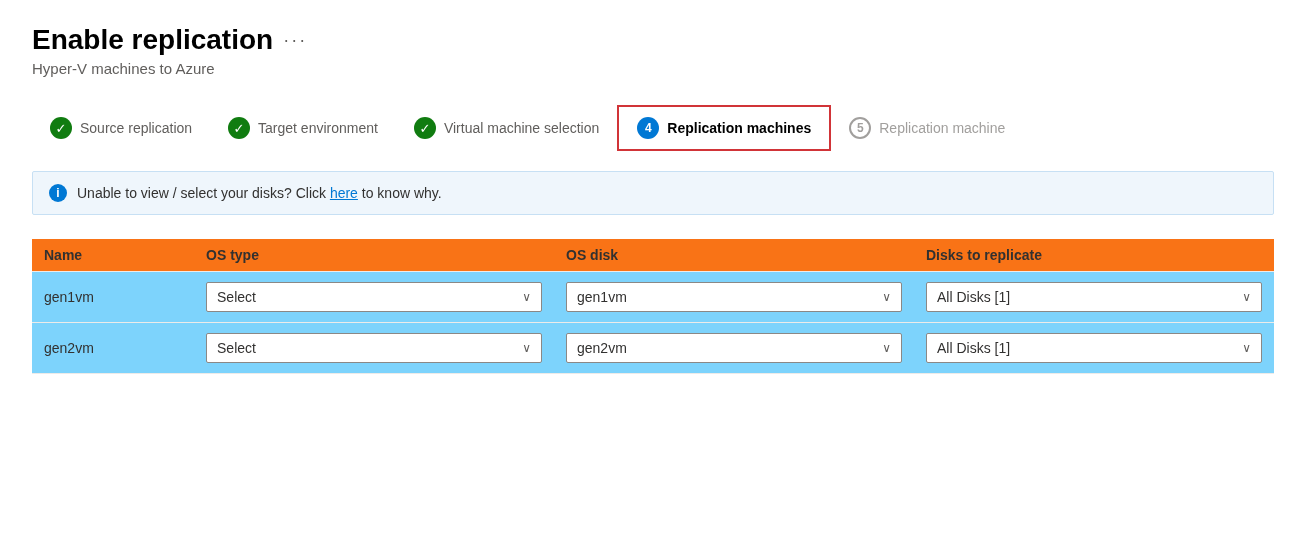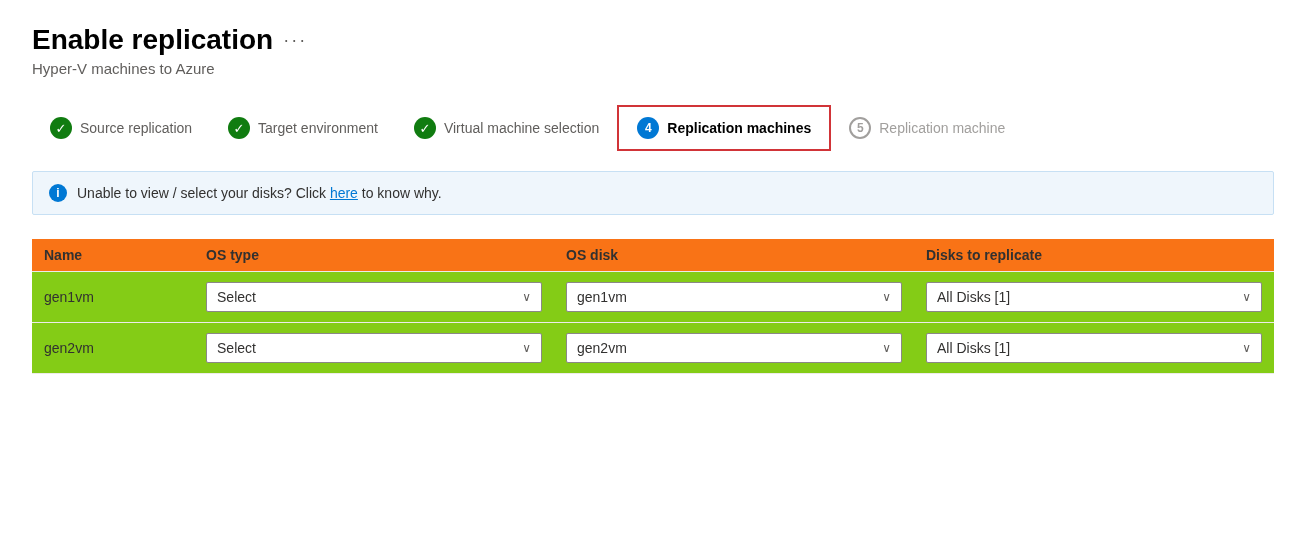--- a/index.html
+++ b/index.html
@@ -133,21 +133,21 @@
       background: #f97316;
       border-bottom: 1px solid #edebe9;
     }
     tbody tr {
       border-bottom: 1px solid #edebe9;
     }
     tbody tr.row-defaults {
       background: #f3f2f1;
     }
     tbody tr.row-data {
-      background: #84cc16;
+      background: #7dd3fc;
     }
     tbody td {
       padding: 10px 12px;
       vertical-align: middle;
     }
     .select-dropdown {
       display: flex;
       align-items: center;
       justify-content: space-between;
       border: 1px solid #8a8886;

